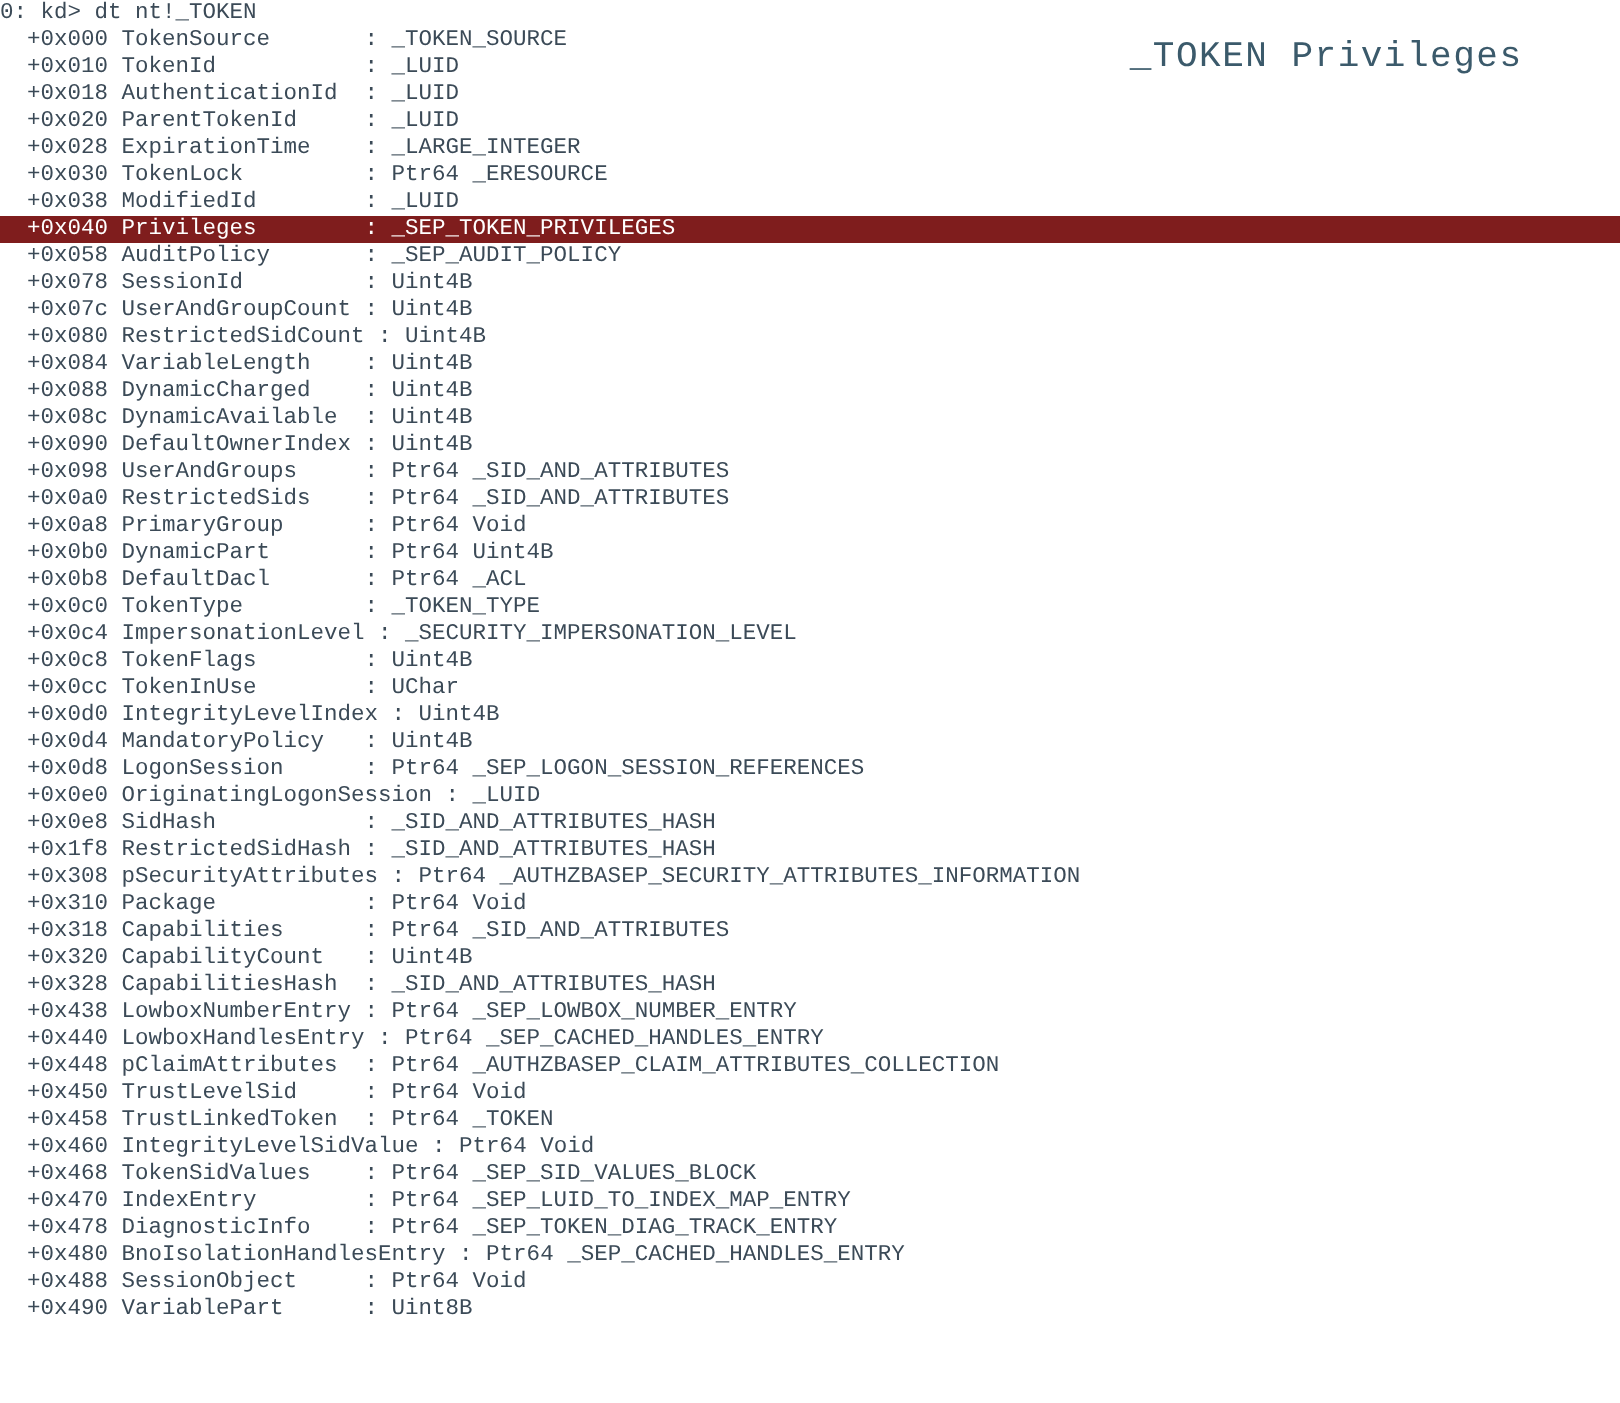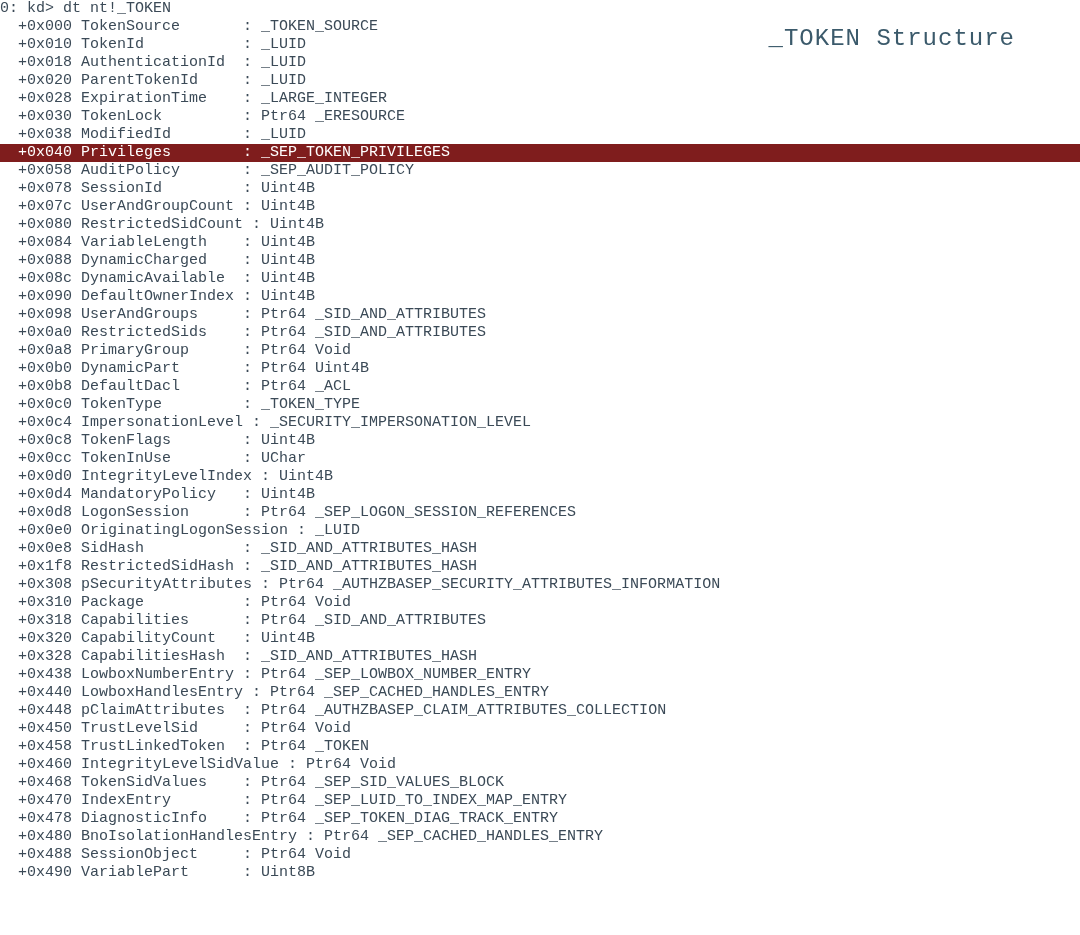--- a/index.html
+++ b/index.html
@@ -37,16 +37,16 @@
     font-family: "Courier New", monospace;
     font-size: 24px;
     letter-spacing: 1px;
     color: #3b5a6b;
   }
 </style>
 </head>
 <body>
 
 <div class="title">
-  <span>_TOKEN Structure</span>
+  <span>_TOKEN Privileges</span>
 </div>
 
 <div class="dump" id="dump"><div class="line first-line">0: kd&gt; dt nt!_TOKEN</div><div class="line"><span>  +0x000 </span><span>TokenSource      </span><span> : </span><span>_TOKEN_SOURCE</span></div><div class="line"><span>  +0x010 </span><span>TokenId          </span><span> : </span><span>_LUID</span></div><div class="line"><span>  +0x018 </span><span>AuthenticationId </span><span> : </span><span>_LUID</span></div><div class="line"><span>  +0x020 </span><span>ParentTokenId    </span><span> : </span><span>_LUID</span></div><div class="line"><span>  +0x028 </span><span>ExpirationTime   </span><span> : </span><span>_LARGE_INTEGER</span></div><div class="line"><span>  +0x030 </span><span>TokenLock        </span><span> : </span><span>Ptr64 _ERESOURCE</span></div><div class="line"><span>  +0x038 </span><span>ModifiedId       </span><span> : </span><span>_LUID</span></div><div class="line hl"><span>  +0x040 </span><span>Privileges       </span><span> : </span><span>_SEP_TOKEN_PRIVILEGES </span></div><div class="line"><span>  +0x058 </span><span>AuditPolicy      </span><span> : </span><span>_SEP_AUDIT_POLICY</span></div><div class="line"><span>  +0x078 </span><span>SessionId        </span><span> : </span><span>Uint4B</span></div><div class="line"><span>  +0x07c </span><span>UserAndGroupCount</span><span> : </span><span>Uint4B</span></div><div class="line"><span>  +0x080 </span><span>RestrictedSidCount</span><span> : </span><span>Uint4B</span></div><div class="line"><span>  +0x084 </span><span>VariableLength   </span><span> : </span><span>Uint4B</span></div><div class="line"><span>  +0x088 </span><span>DynamicCharged   </span><span> : </span><span>Uint4B</span></div><div class="line"><span>  +0x08c </span><span>DynamicAvailable </span><span> : </span><span>Uint4B</span></div><div class="line"><span>  +0x090 </span><span>DefaultOwnerIndex</span><span> : </span><span>Uint4B</span></div><div class="line"><span>  +0x098 </span><span>UserAndGroups    </span><span> : </span><span>Ptr64 _SID_AND_ATTRIBUTES</span></div><div class="line"><span>  +0x0a0 </span><span>RestrictedSids   </span><span> : </span><span>Ptr64 _SID_AND_ATTRIBUTES</span></div><div class="line"><span>  +0x0a8 </span><span>PrimaryGroup     </span><span> : </span><span>Ptr64 Void</span></div><div class="line"><span>  +0x0b0 </span><span>DynamicPart      </span><span> : </span><span>Ptr64 Uint4B</span></div><div class="line"><span>  +0x0b8 </span><span>DefaultDacl      </span><span> : </span><span>Ptr64 _ACL</span></div><div class="line"><span>  +0x0c0 </span><span>TokenType        </span><span> : </span><span>_TOKEN_TYPE</span></div><div class="line"><span>  +0x0c4 </span><span>ImpersonationLevel</span><span> : </span><span>_SECURITY_IMPERSONATION_LEVEL</span></div><div class="line"><span>  +0x0c8 </span><span>TokenFlags       </span><span> : </span><span>Uint4B</span></div><div class="line"><span>  +0x0cc </span><span>TokenInUse       </span><span> : </span><span>UChar</span></div><div class="line"><span>  +0x0d0 </span><span>IntegrityLevelIndex</span><span> : </span><span>Uint4B</span></div><div class="line"><span>  +0x0d4 </span><span>MandatoryPolicy  </span><span> : </span><span>Uint4B</span></div><div class="line"><span>  +0x0d8 </span><span>LogonSession     </span><span> : </span><span>Ptr64 _SEP_LOGON_SESSION_REFERENCES</span></div><div class="line"><span>  +0x0e0 </span><span>OriginatingLogonSession</span><span> : </span><span>_LUID</span></div><div class="line"><span>  +0x0e8 </span><span>SidHash          </span><span> : </span><span>_SID_AND_ATTRIBUTES_HASH</span></div><div class="line"><span>  +0x1f8 </span><span>RestrictedSidHash</span><span> : </span><span>_SID_AND_ATTRIBUTES_HASH</span></div><div class="line"><span>  +0x308 </span><span>pSecurityAttributes</span><span> : </span><span>Ptr64 _AUTHZBASEP_SECURITY_ATTRIBUTES_INFORMATION</span></div><div class="line"><span>  +0x310 </span><span>Package          </span><span> : </span><span>Ptr64 Void</span></div><div class="line"><span>  +0x318 </span><span>Capabilities     </span><span> : </span><span>Ptr64 _SID_AND_ATTRIBUTES</span></div><div class="line"><span>  +0x320 </span><span>CapabilityCount  </span><span> : </span><span>Uint4B</span></div><div class="line"><span>  +0x328 </span><span>CapabilitiesHash </span><span> : </span><span>_SID_AND_ATTRIBUTES_HASH</span></div><div class="line"><span>  +0x438 </span><span>LowboxNumberEntry</span><span> : </span><span>Ptr64 _SEP_LOWBOX_NUMBER_ENTRY</span></div><div class="line"><span>  +0x440 </span><span>LowboxHandlesEntry</span><span> : </span><span>Ptr64 _SEP_CACHED_HANDLES_ENTRY</span></div><div class="line"><span>  +0x448 </span><span>pClaimAttributes </span><span> : </span><span>Ptr64 _AUTHZBASEP_CLAIM_ATTRIBUTES_COLLECTION</span></div><div class="line"><span>  +0x450 </span><span>TrustLevelSid    </span><span> : </span><span>Ptr64 Void</span></div><div class="line"><span>  +0x458 </span><span>TrustLinkedToken </span><span> : </span><span>Ptr64 _TOKEN</span></div><div class="line"><span>  +0x460 </span><span>IntegrityLevelSidValue</span><span> : </span><span>Ptr64 Void</span></div><div class="line"><span>  +0x468 </span><span>TokenSidValues   </span><span> : </span><span>Ptr64 _SEP_SID_VALUES_BLOCK</span></div><div class="line"><span>  +0x470 </span><span>IndexEntry       </span><span> : </span><span>Ptr64 _SEP_LUID_TO_INDEX_MAP_ENTRY</span></div><div class="line"><span>  +0x478 </span><span>DiagnosticInfo   </span><span> : </span><span>Ptr64 _SEP_TOKEN_DIAG_TRACK_ENTRY</span></div><div class="line"><span>  +0x480 </span><span>BnoIsolationHandlesEntry</span><span> : </span><span>Ptr64 _SEP_CACHED_HANDLES_ENTRY</span></div><div class="line"><span>  +0x488 </span><span>SessionObject    </span><span> : </span><span>Ptr64 Void</span></div><div class="line"><span>  +0x490 </span><span>VariablePart     </span><span> : </span><span>Uint8B</span></div></div>
 
 </body></html>

